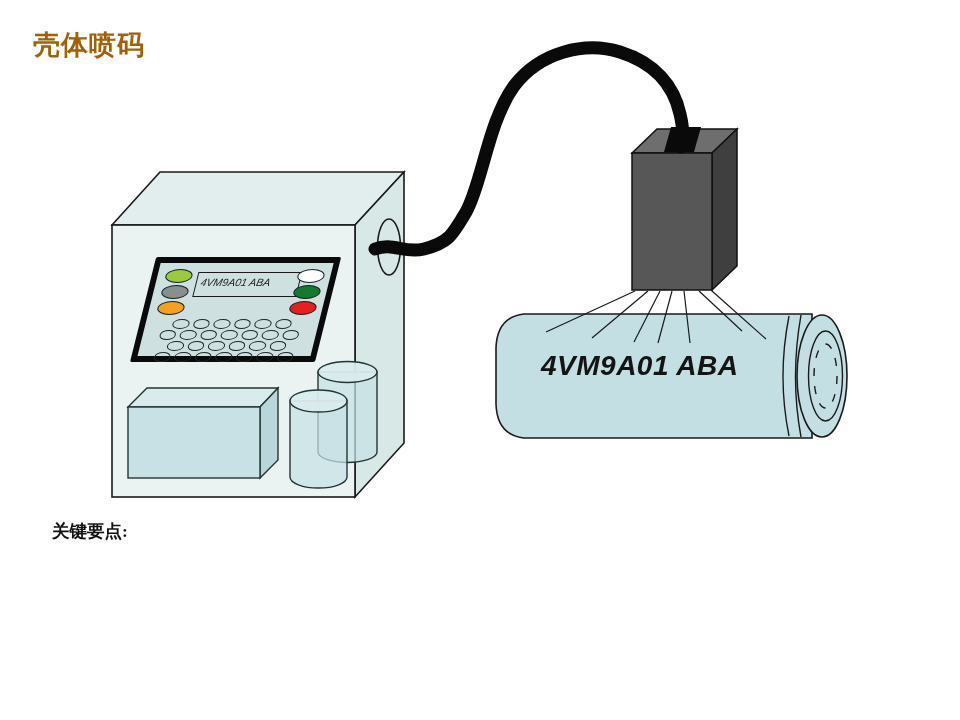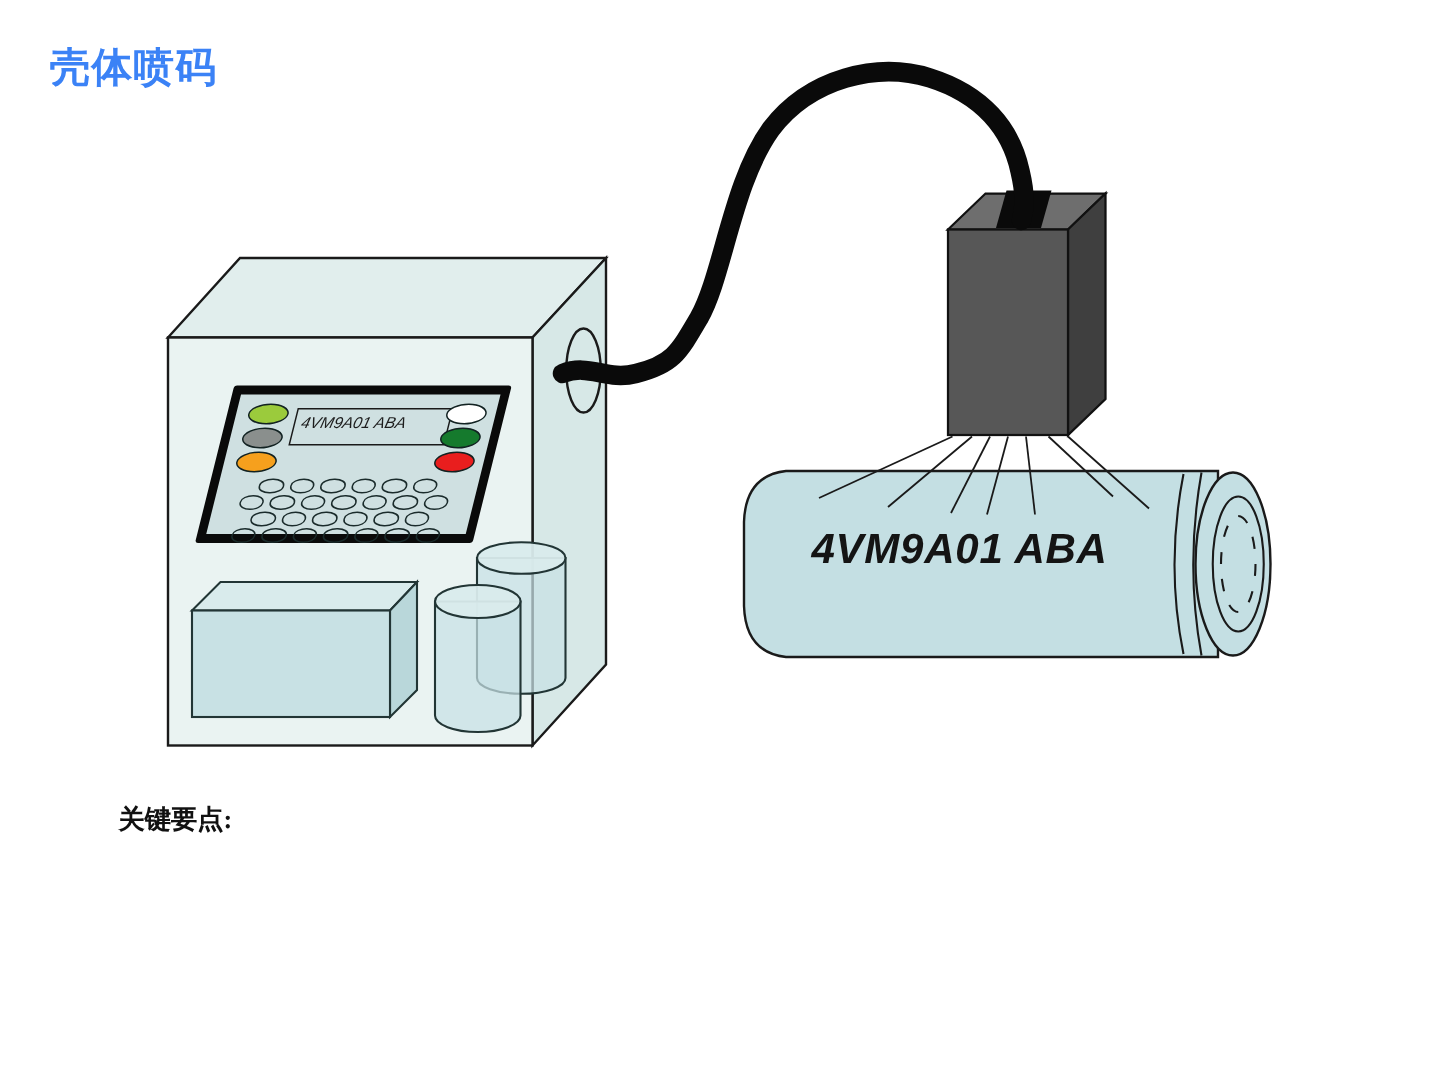--- a/index.html
+++ b/index.html
@@ -2,21 +2,21 @@
 <html><head>
 <meta charset="utf-8">
 <style>
   html,body{margin:0;padding:0;}
   body{width:960px;height:720px;background:#ffffff;position:relative;overflow:hidden;
        font-family:"Liberation Sans",sans-serif;}
   .stage{position:absolute;inset:0;width:960px;height:720px;}
   svg.diagram{position:absolute;left:0;top:0;z-index:1;}
 
   .page-title{position:absolute;left:33px;top:27px;z-index:3;
-    font-family:"Liberation Serif",serif;font-weight:bold;font-size:27px;color:#3b82f6;
+    font-family:"Liberation Serif",serif;font-weight:bold;font-size:27px;color:#a16207;
     letter-spacing:1px;}
 
   
   .panel{position:absolute;left:130px;top:257px;width:185px;height:105px;z-index:2;
     box-sizing:border-box;border:6px solid #0a0a0a;border-radius:2px;
     transform:skewX(-14deg);transform-origin:0 100%;}
   .panel-display{position:absolute;left:40px;top:9px;width:104px;height:25px;
     box-sizing:border-box;border:1.5px solid #1a1a1a;
     font-style:italic;font-size:10.5px;color:#1d1d1d;padding:3px 0 0 4px;white-space:nowrap;}
   .btn-col{position:absolute;top:6px;display:flex;flex-direction:column;gap:2px;}
@@ -24,21 +24,21 @@
   .pbtn{width:27px;height:14px;border:1.4px solid #122222;border-radius:50%;box-sizing:border-box;}
   .keys{position:absolute;left:2px;right:2px;top:56px;display:flex;flex-direction:column;
     gap:1.5px;align-items:center;}
   .key-row{display:flex;gap:4px;justify-content:center;}
   .key{width:16.5px;height:9.5px;border:1.3px solid #1a2b2b;border-radius:50%;box-sizing:border-box;}
 
   .battery-code{position:absolute;left:541px;top:350px;z-index:3;
     font-weight:bold;font-style:italic;font-size:28px;color:#141414;letter-spacing:0.5px;
     white-space:nowrap;}
 
-  .notes{position:absolute;left:52px;top:534px;z-index:3;font-family:"Liberation Serif",serif;margin-left:27px;}
+  .notes{position:absolute;left:52px;top:519px;z-index:3;font-family:"Liberation Serif",serif;}
   .notes-heading{font-weight:bold;font-size:17.5px;color:#111111;}
   .notes-body{margin-top:7px;font-size:17.5px;color:#3a3a3a;}
 </style>
 </head>
 <body>
 
 <div class="stage">
 
   <svg class="diagram" width="960" height="720" viewBox="0 0 960 720">
 

